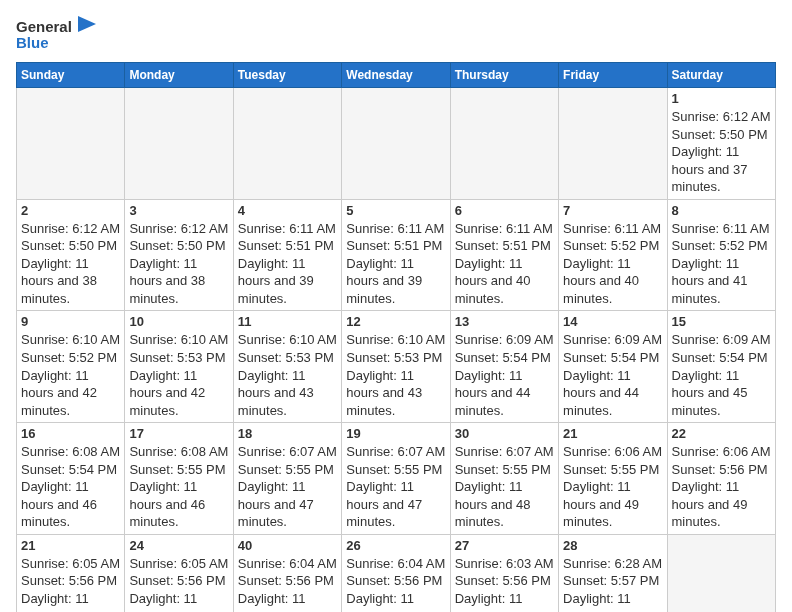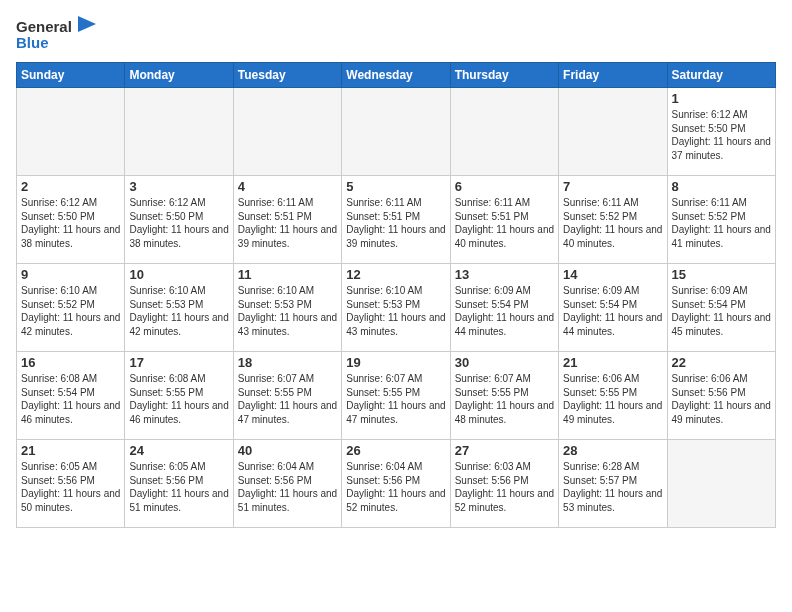--- a/index.html
+++ b/index.html
@@ -62,21 +62,21 @@
       background: #f5f5f5;
     }
     .day-number {
       font-size: 13px;
       font-weight: bold;
       color: #333;
       display: block;
       margin-bottom: 2px;
     }
     .day-info {
-      font-size: 10px;
+      font-size: 13px;
       color: #333;
       line-height: 1.35;
     }
   </style>
 </head>
 <body>
 
 <div class="header">
   <div class="logo">
       <svg width="80" height="38">

